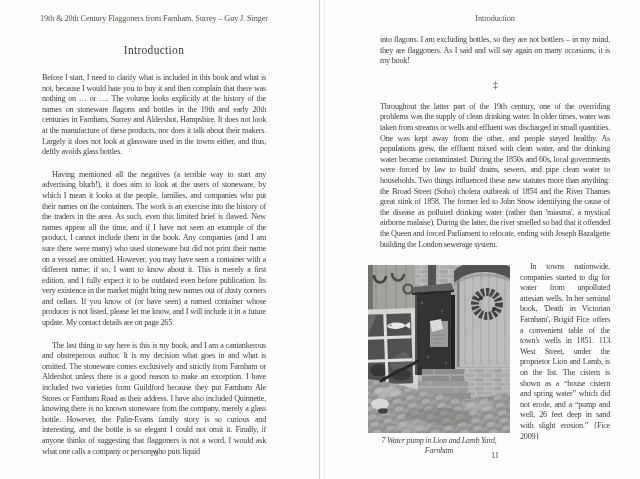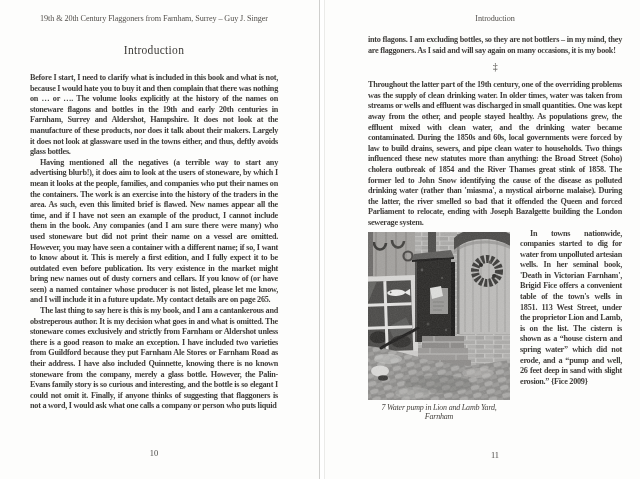--- a/index.html
+++ b/index.html
@@ -37,21 +37,21 @@
     text-align: center; color: #3c3a37;
   }
 
   .body-text {
     font-size: 8.2px; line-height: 10.6px; letter-spacing: -0.25px;
     text-align: justify;
   }
   .page-left  .body-text { margin: 17px 0 0 30px; width: 248px; }
   .page-right .body-text { margin: 12px 0 0 46px; width: 254px; }
 
-  .body-text p { margin: 0; font-weight: bold; }
+  .body-text p { margin: 12px; }
   .body-text p.indent { text-indent: 10px; }
 
   .separator {
     text-align: center; font-size: 10px; line-height: 11px;
     margin: 5px 0 8px 0; color: #46443f;
   }
 
   figure.pump-figure {
     float: left; width: 142px;
     margin: 3px 10px 2px 0; padding: 0;

